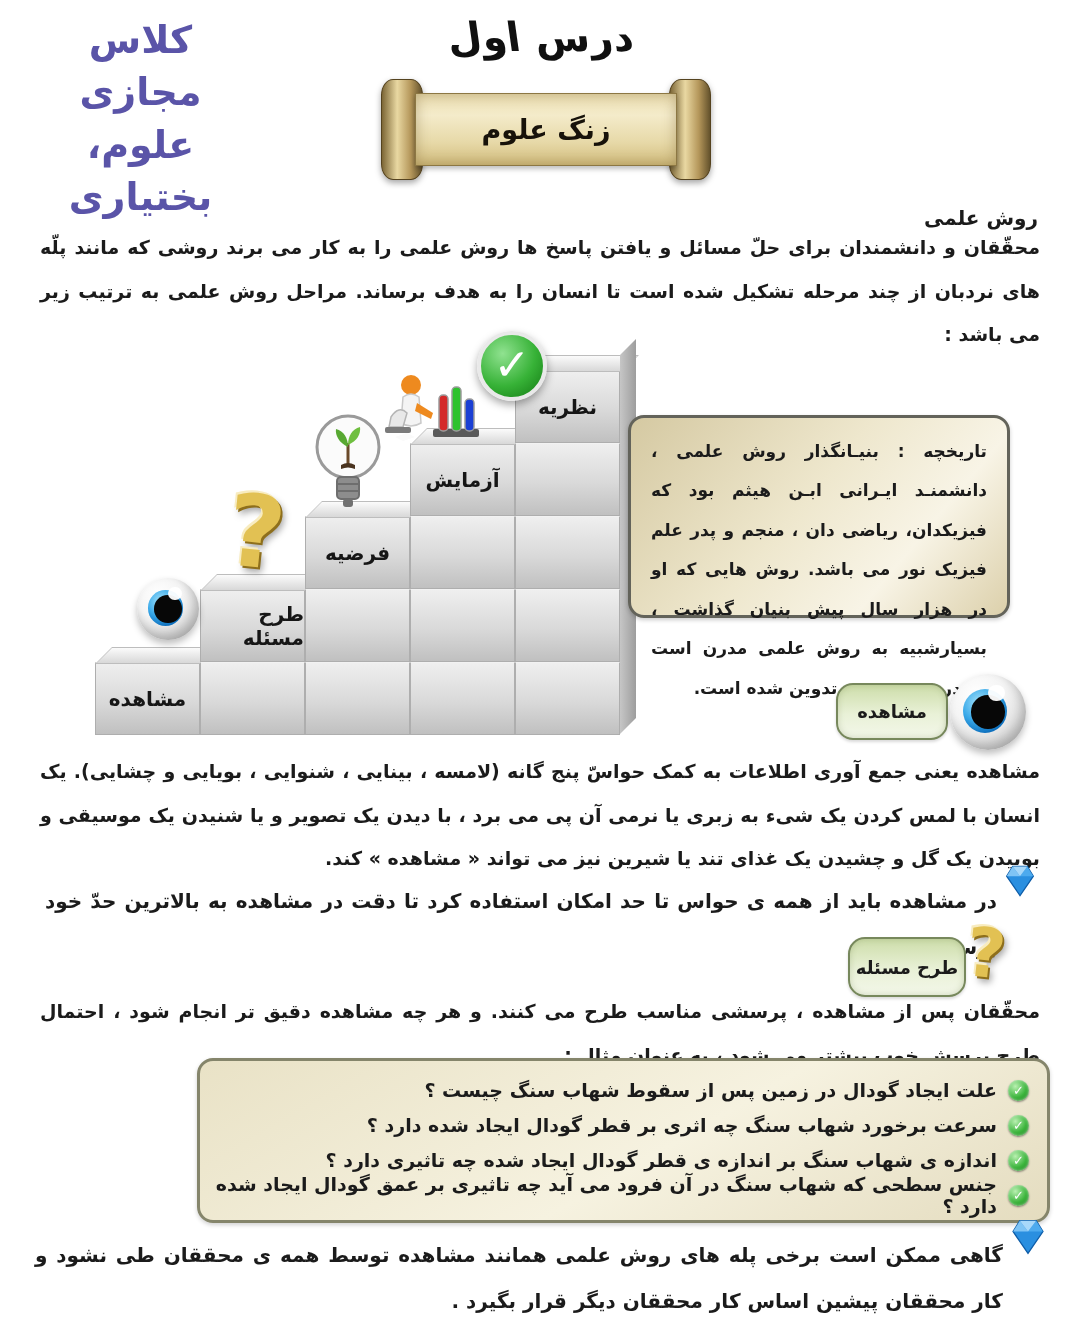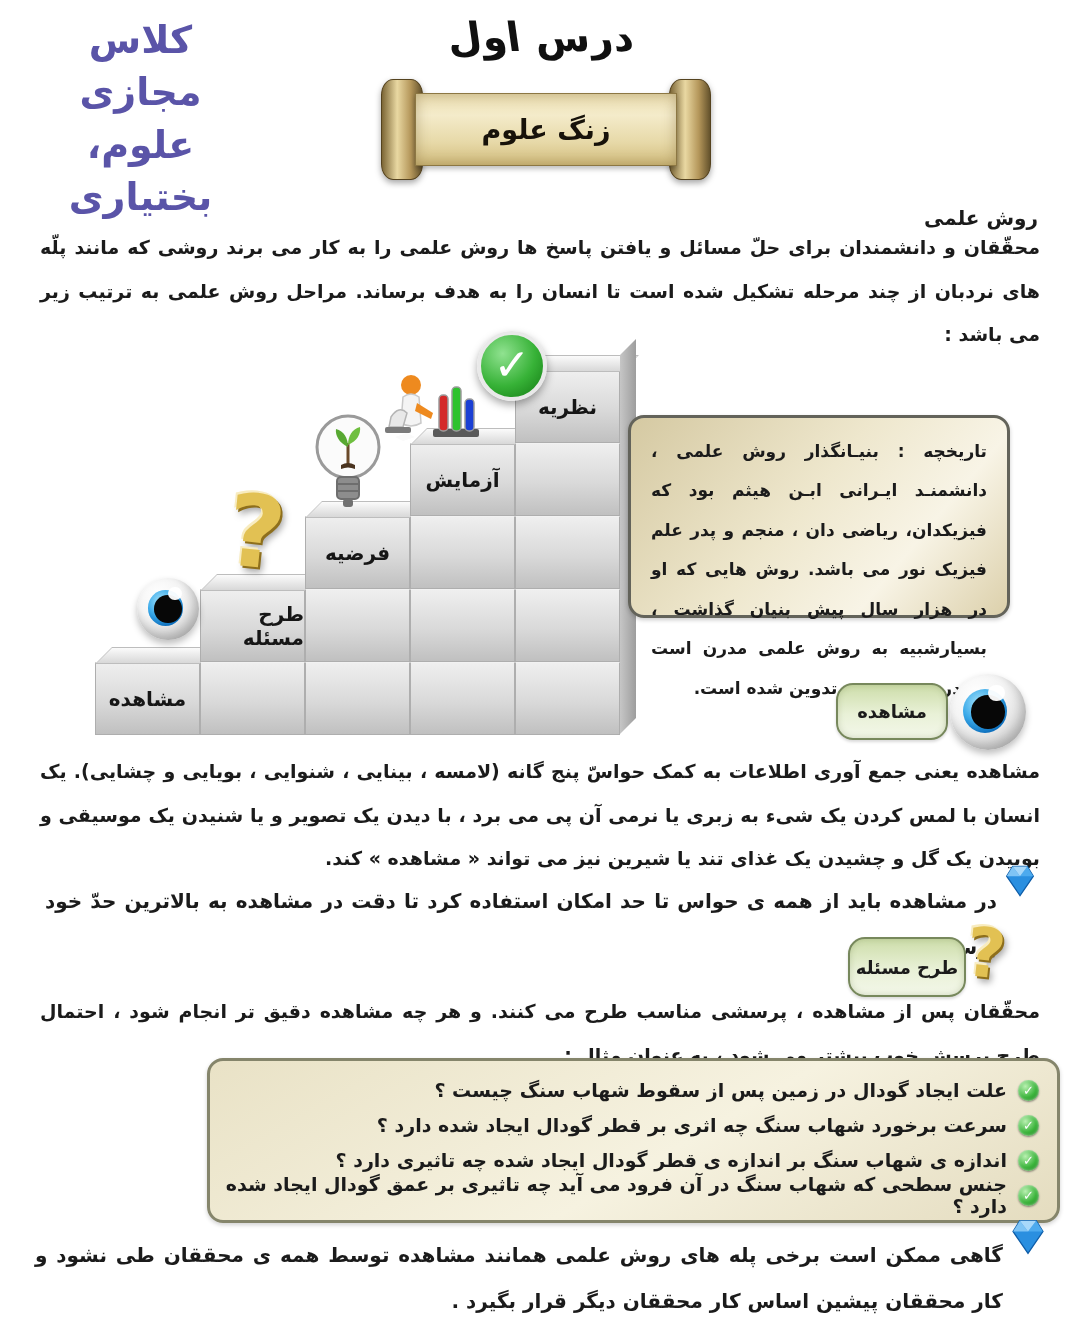--- a/index.html
+++ b/index.html
@@ -133,21 +133,21 @@
     position:absolute; display:flex; direction:rtl; align-items:flex-start; gap:8px;
     font-size:20px; font-weight:700; line-height:2.3;
   }
   .note .txt { flex:1; text-align:justify; }
   .note-1 { right:45px; left:45px; top:878px; }
   .note-2 { right:35px; left:35px; top:1232px; }
   .gem { flex:0 0 auto; margin-top:-14px; }
 
   
   .qbox {
-    position:absolute; left:207px; top:1058px; width:853px; height:165px;
+    position:absolute; left:197px; top:1058px; width:853px; height:165px;
     border-radius:16px; border:3px solid #85856b;
     background:linear-gradient(150deg,#e9e2c6 0%, #f6f2e0 55%, #e4dcbf 100%);
     padding:12px 18px 8px 12px; box-shadow:0 2px 4px rgba(0,0,0,.18);
     display:flex; flex-direction:column; justify-content:space-between;
   }
   .q-row { display:flex; direction:rtl; align-items:center; gap:11px;
            font-size:19px; font-weight:700; height:34px; }
   .check-orb {
     flex:0 0 auto; width:21px; height:21px; border-radius:50%;
     background:radial-gradient(circle at 35% 30%, #b9f0b1 0%, #3db53d 55%, #1d7a1d 100%);

